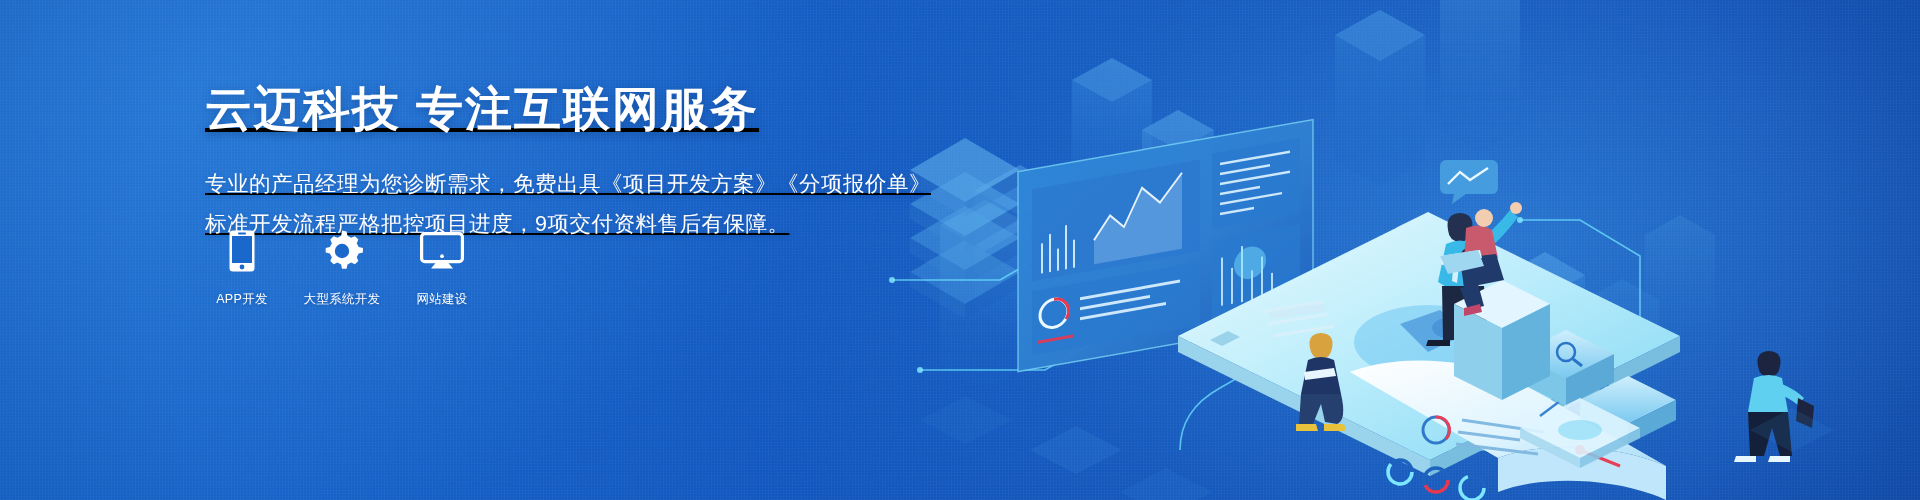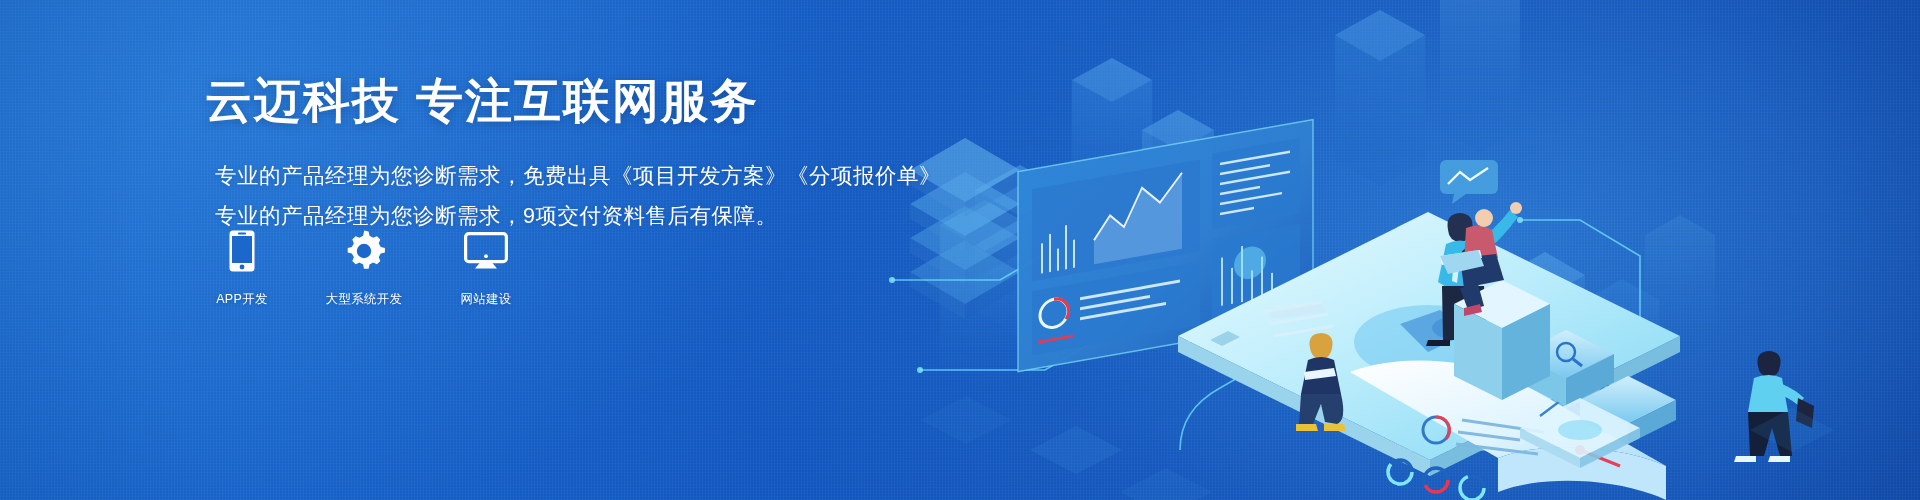--- a/index.html
+++ b/index.html
@@ -23,36 +23,36 @@
       repeating-linear-gradient(0deg, rgba(255,255,255,0.022) 0 1px, rgba(255,255,255,0) 1px 3px);
     pointer-events:none;
   }
   .vignette{
     position:absolute;inset:0;
     background:radial-gradient(1500px 900px at 50% 50%, rgba(0,0,0,0) 55%, rgba(3,35,90,0.28) 100%);
     pointer-events:none;
   }
 
   
-  .copy{position:absolute;left:205px;top:72px;width:700px;z-index:40;}
+  .copy{position:absolute;left:205px;top:80px;width:700px;z-index:40;text-decoration:underline;}
   .headline{
     font-size:47px;font-weight:bold;color:#ffffff;letter-spacing:2px;
     line-height:1.25;margin:0 0 26px 0;white-space:nowrap;
     text-shadow:0 2px 10px rgba(4,40,100,0.35);
   }
   .sub{
-    font-size:21.5px;color:#ffffff;line-height:1.85;margin:10px;
+    font-size:21.5px;color:#ffffff;line-height:1.85;margin:0;
     letter-spacing:0.5px;white-space:nowrap;
     text-shadow:0 1px 5px rgba(4,40,100,0.25);
   }
   .sub-line{display:block;}
 
   
   .services{
-    position:absolute;left:205px;top:228px;display:flex;gap:48px;z-index:40;
+    position:absolute;left:205px;top:228px;display:flex;gap:26px;z-index:40;
   }
   .service{display:flex;flex-direction:column;align-items:center;width:74px;cursor:pointer;}
   .svc-icon{height:46px;display:flex;align-items:center;justify-content:center;margin-bottom:17px;}
   .svc-icon svg{display:block;}
   .svc-label{
     font-size:12.5px;color:#ffffff;white-space:nowrap;letter-spacing:0.3px;
     text-shadow:0 1px 4px rgba(4,40,100,0.3);
   }
 
   
@@ -329,21 +329,21 @@
         <path d="M870 450 L912 428 L954 450 L912 472 Z" fill="#3d8fdc" opacity="0.35"></path>
         <path d="M40 440 L86 416 L132 440 L86 464 Z" fill="#3d8fdc" opacity="0.3"></path>
       </g>
     </svg>
   </div>
 
   <div class="copy">
     <h1 class="headline">云迈科技 专注互联网服务</h1>
     <p class="sub">
       <span class="sub-line">专业的产品经理为您诊断需求，免费出具《项目开发方案》《分项报价单》</span>
-      <span class="sub-line">专业的产品经理为您诊断需求，9项交付资料售后有保障。</span>
+      <span class="sub-line">标准开发流程严格把控项目进度，9项交付资料售后有保障。</span>
     </p>
   </div>
 
   <div class="services">
 
     <div class="service">
       <span class="svc-icon">
         <svg width="26" height="42" viewBox="0 0 26 42">
           <rect x="0.5" y="0.5" width="25" height="41" rx="3.5" fill="#ffffff"></rect>
           <rect x="3" y="6" width="20" height="27" fill="#1a68cb"></rect>

